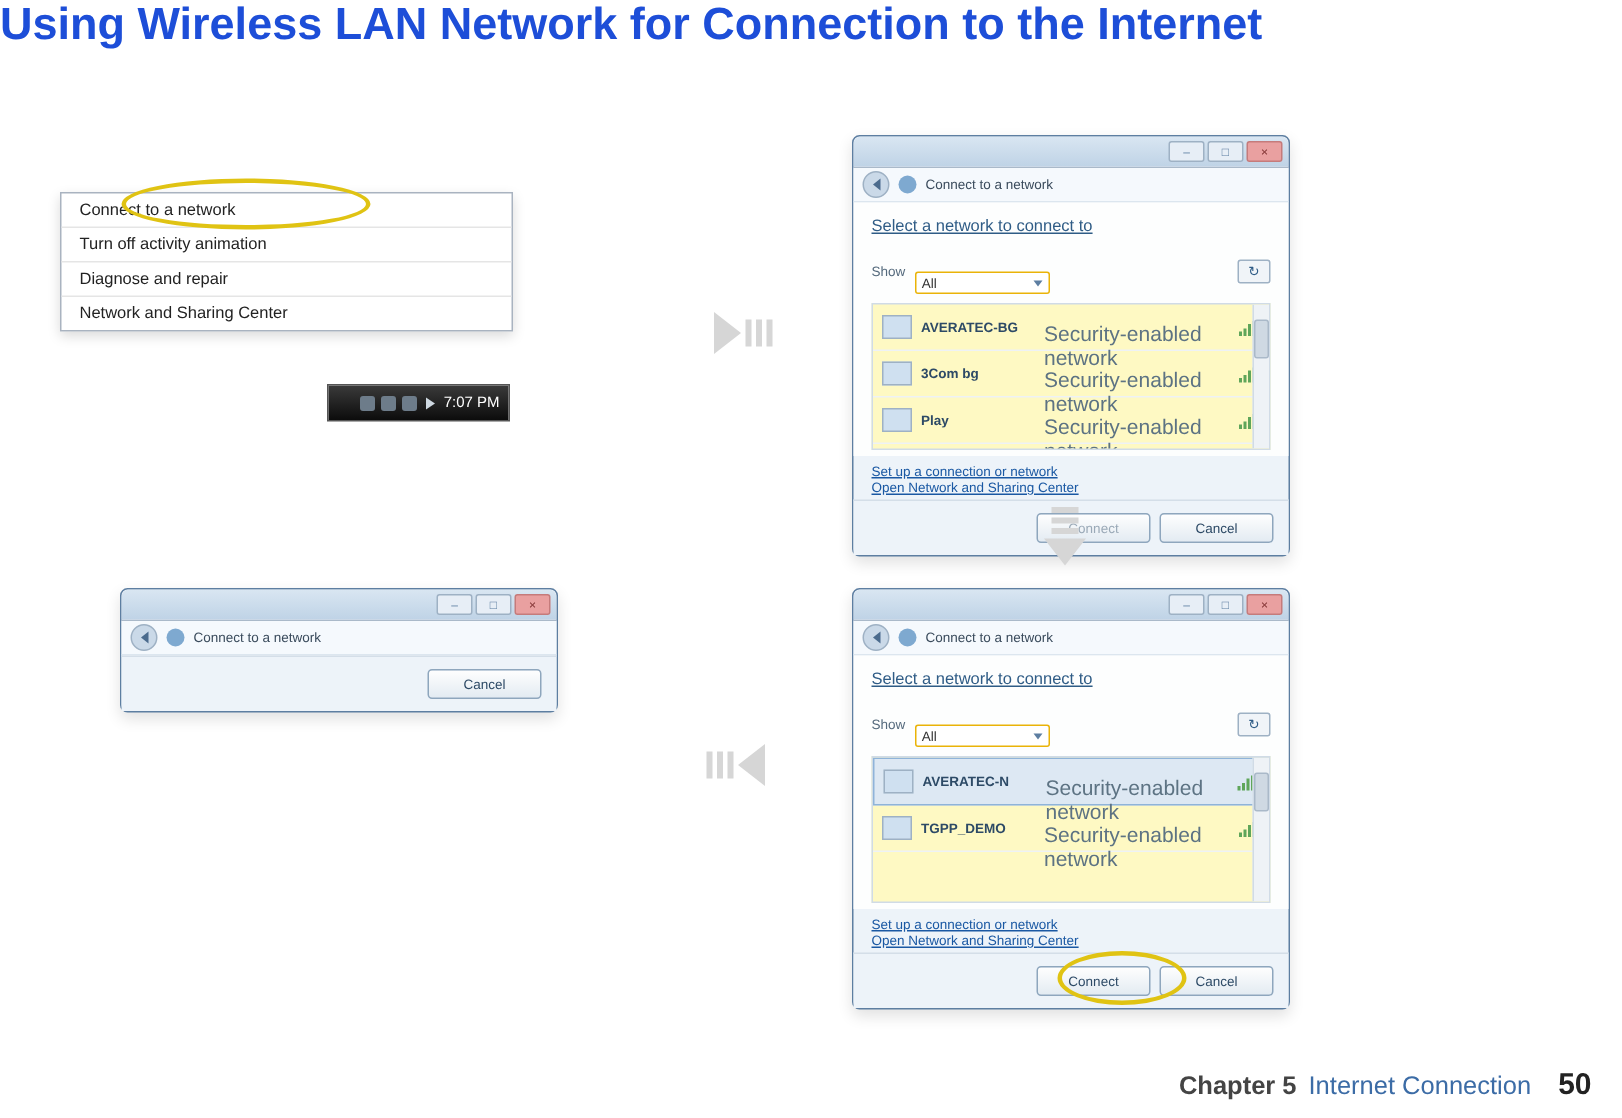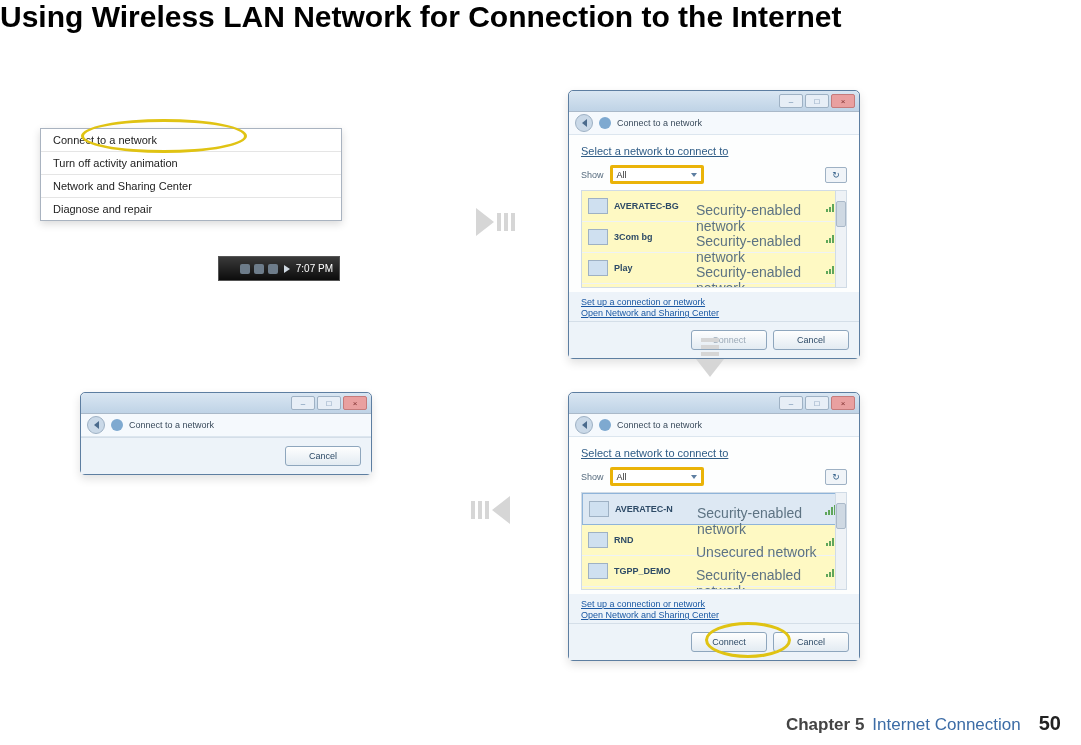--- a/index.html
+++ b/index.html
@@ -10,21 +10,21 @@
     background: #fff;
     font-family: "Segoe UI", Arial, sans-serif;
     overflow: hidden;
   }
   .page-title {
     position: absolute;
     left: 0;
     top: 0;
     font-size: 30px;
     font-weight: bold;
-    color: #000000;
+    color: #1d4ed8;
   }
   .footer {
     position: absolute;
     bottom: 10px;
     right: 20px;
     display: flex;
     align-items: baseline;
     font-size: 17px;
   }
   .footer-chapter { color: #444; font-weight:700; margin-right:8px; }
@@ -185,23 +185,23 @@
     width:12px;height:12px;background:#7ea9d0;border-radius:50%;
   }
   .dialog .body { padding:8px 12px 4px; background:#fdfefe; }
   .dialog .heading { color:#2f5c86; font-size:11px; margin:2px 0 8px 0;text-decoration:underline; }
   .dialog .showrow {
     display:flex; align-items:center; gap:6px; margin-bottom:6px;
     font-size:9px; color:#556a7d;
   }
   .dialog .showrow .select {
     width:80px; height:13px;
-    background:#fff; border:3px solid #eab308; border-radius:2px;
+    background:#fff; border:1px solid #eab308; border-radius:2px;
     padding:0 4px; font-size:9px; color:#333;
-    display:flex;align-items:center;justify-content:space-between;
+    display:flex;align-items:center;justify-content:space-between;margin-top:16px;
   }
   .dialog .showrow .select .caret {
     width:0;height:0;
     border-left:3px solid transparent;
     border-right:3px solid transparent;
     border-top:4px solid #5d7ea1;
   }
   .dialog .refresh {
     margin-left:auto;
     width:20px;height:14px;
@@ -311,22 +311,22 @@
 </style>
 </head>
 <body>
 
 <div class="page-title">Using Wireless LAN Network for Connection to the Internet</div>
 
 <div class="s1">
   <div class="highlight-oval"></div>
   <div class="menu-item">Connect to a network</div>
   <div class="menu-item">Turn off activity animation</div>
+  <div class="menu-item">Diagnose and repair</div>
   <div class="menu-item">Network and Sharing Center</div>
-  <div class="menu-item">Diagnose and repair</div>
 </div>
 <div class="s1-taskbar">
   <div class="tray-icons">
     <span></span>
     <span></span>
     <span></span>
   </div>
   <div class="speaker"></div>
   <div>7:07 PM</div>
 </div>
@@ -451,32 +451,20 @@
         <div class="bars">
             <span></span>
             <span></span>
             <span></span>
             <span></span>
             <span></span>
           </div>
       </div>
       <div class="net-row">
         <div class="nicon"></div>
-        <div class="nname">RND</div>
-        <div class="ndesc">Unsecured network</div>
-        <div class="bars">
-            <span></span>
-            <span></span>
-            <span></span>
-            <span></span>
-            <span></span>
-          </div>
-      </div>
-      <div class="net-row">
-        <div class="nicon"></div>
         <div class="nname">TGPP_DEMO</div>
         <div class="ndesc">Security-enabled network</div>
         <div class="bars">
             <span></span>
             <span></span>
             <span></span>
             <span></span>
             <span></span>
           </div>
       </div>

